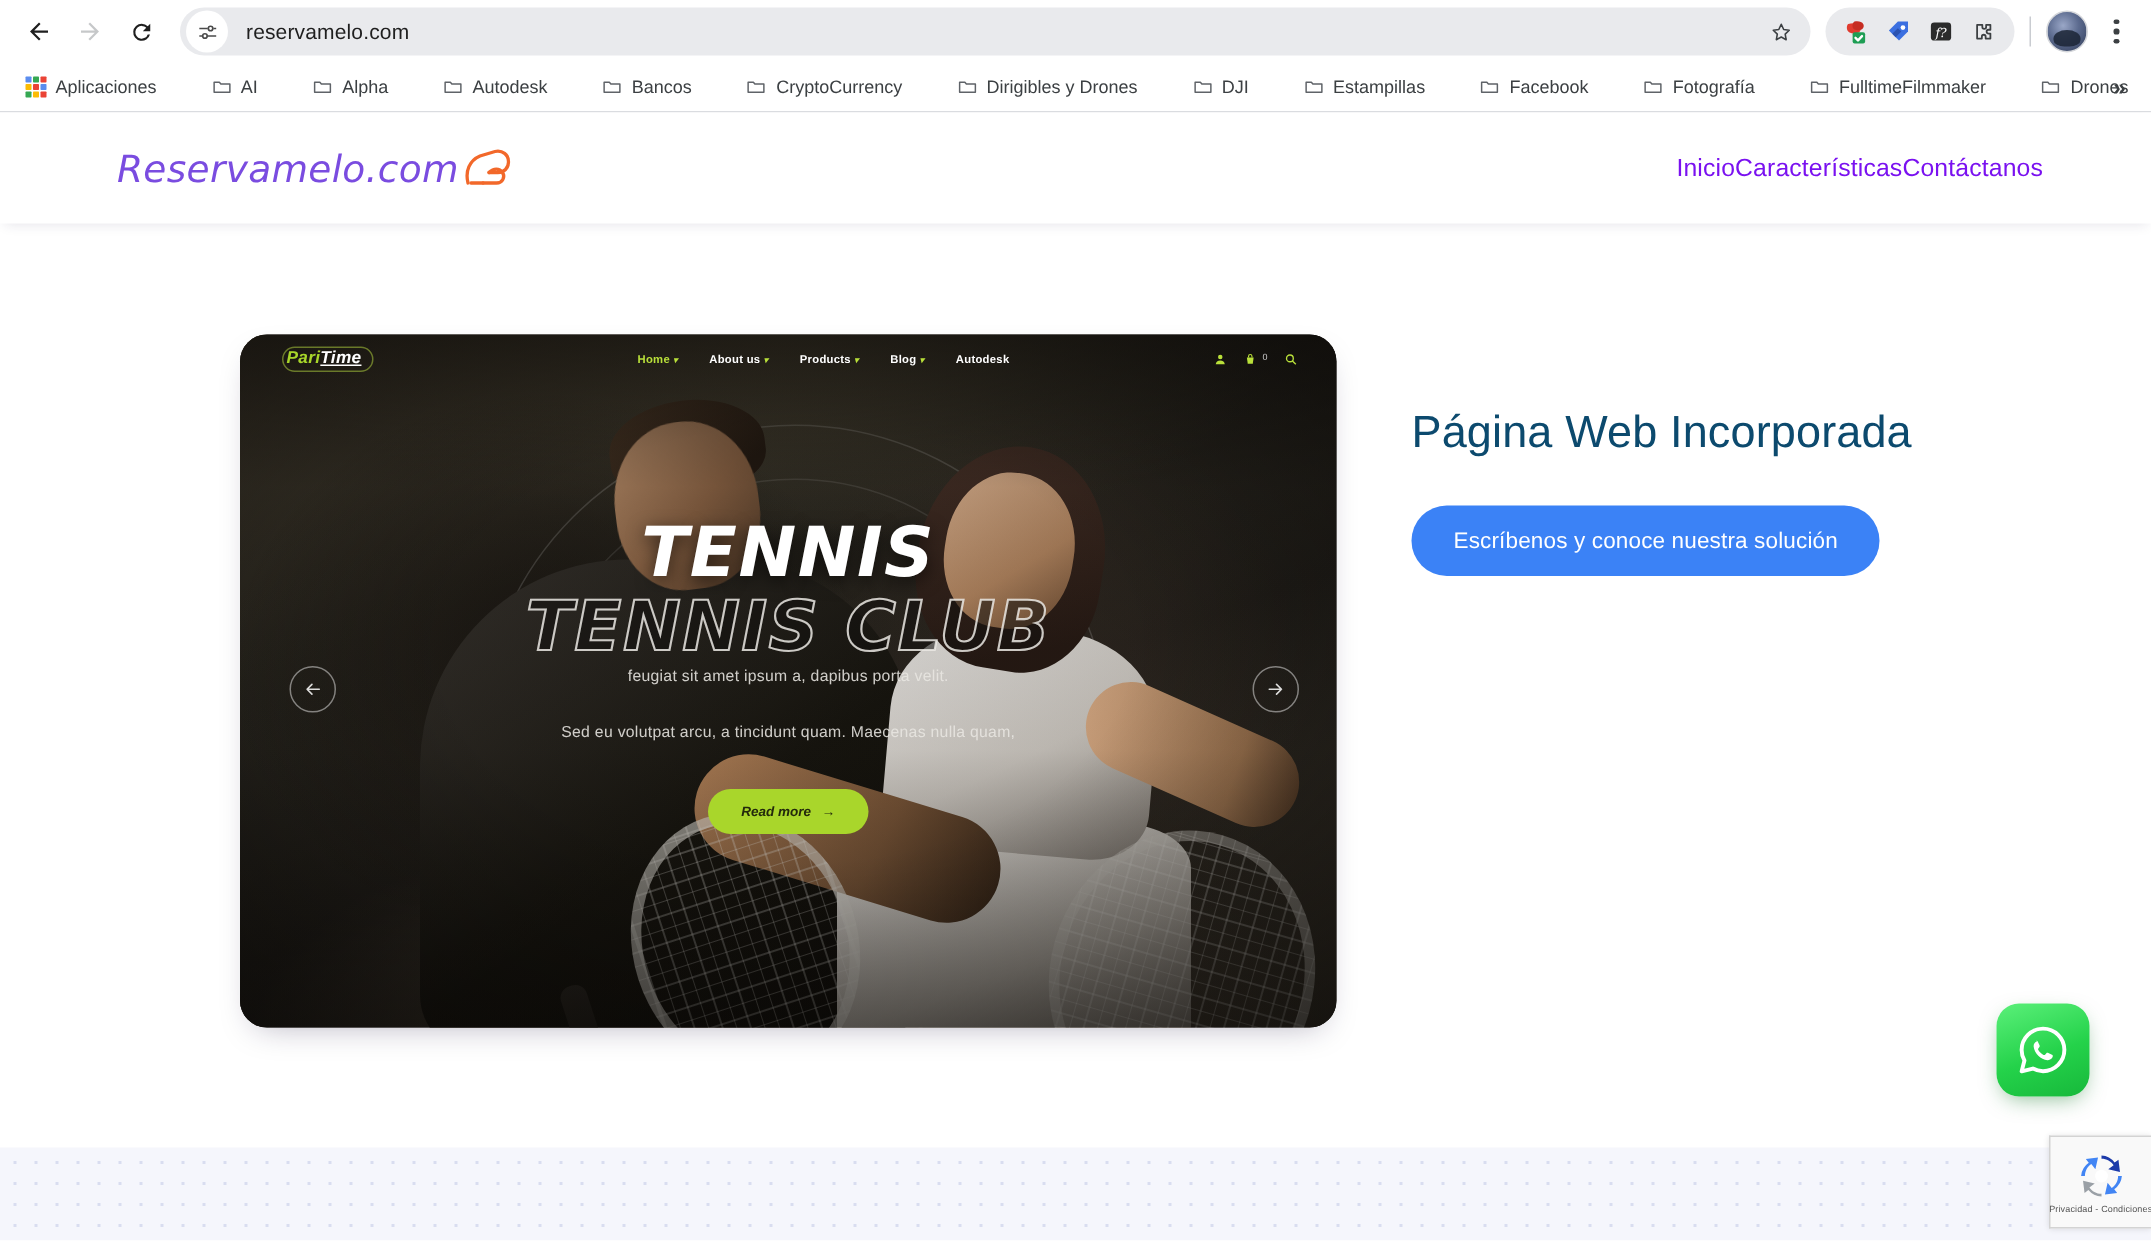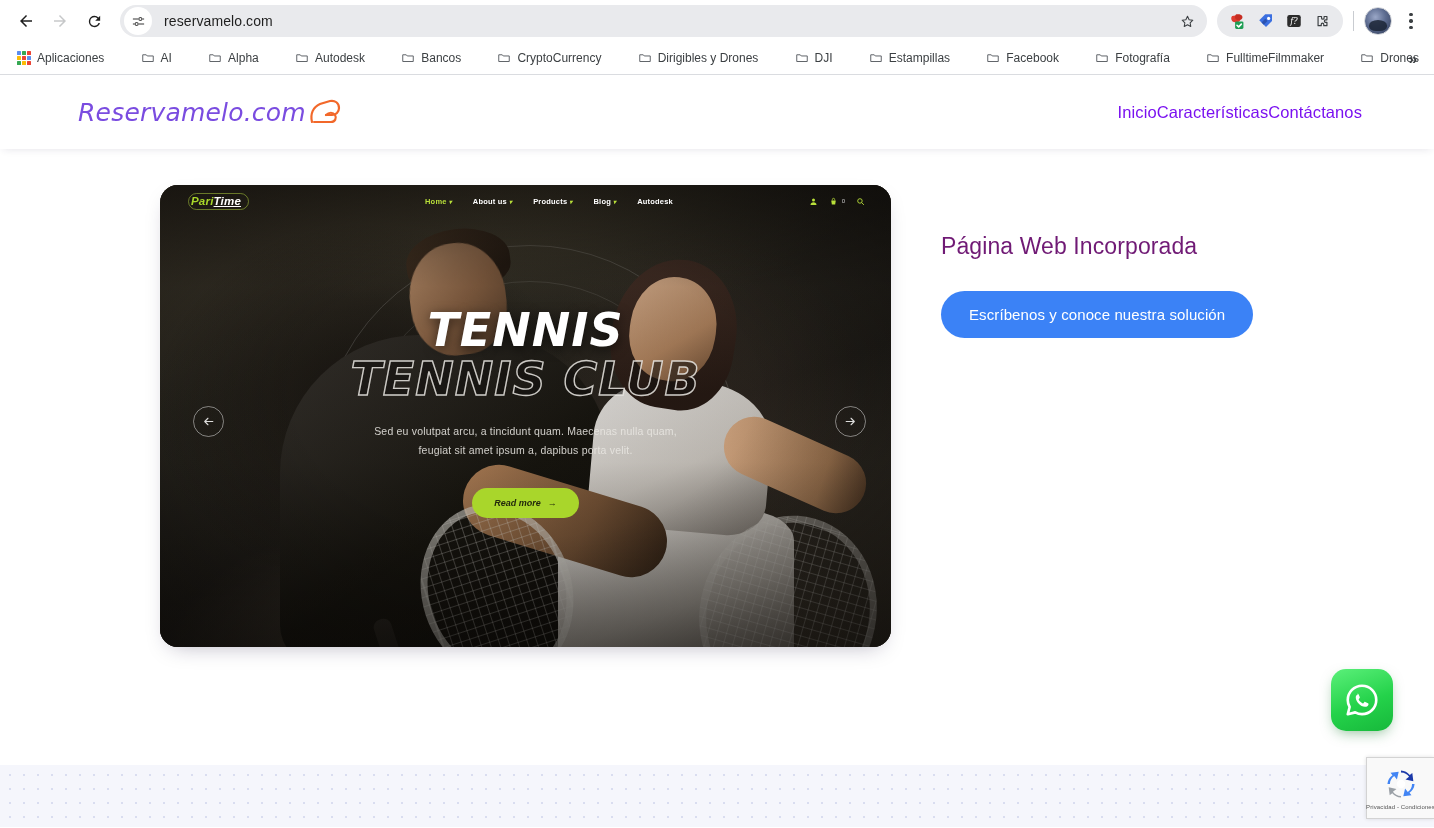--- a/index.html
+++ b/index.html
@@ -184,21 +184,21 @@
   .site-nav { display:flex; }
   .site-nav a {
     font-size: 16.5px;
     color: #7a11f0;
     text-decoration: none;
     letter-spacing: .1px;
   }
 
   .hero {
     display: flex;
-    padding: 36px 0 0 0;
+    padding: 74px 0 0 0;
     gap: 0;
   }
   .hero-img-col { padding-left: 160px; }
   .promo-card {
     width: 731px;
     height: 462px;
     border-radius: 18px;
     overflow: hidden;
     position: relative;
     box-shadow: 0 8px 22px -10px rgba(30,20,60,.35);
@@ -384,22 +384,22 @@
   .arrow-btn.left { left: 33px; }
   .arrow-btn.right { right: 25px; }
 
   
   .hero-txt-col {
     padding-left: 50px;
     padding-top: 48px;
     width: 420px;
   }
   .h-title {
-    font-size: 23px;
-    color: #701a75;
+    font-size: 30px;
+    color: #0c4a6e;
     font-weight: 400;
     letter-spacing: .1px;
     line-height: 1.2;
   }
   .h-body {
     margin-top: 22px;
     font-size: 16.5px;
     line-height: 1.47;
     color: #3f3a52;
     max-width: 340px;
@@ -696,22 +696,22 @@
                   <circle cx="10.5" cy="10.5" r="6" fill="none" stroke="#b9e03a" stroke-width="2.4"></circle>
                   <line x1="15" y1="15" x2="21" y2="21" stroke="#b9e03a" stroke-width="2.4"></line>
                 </svg>
             </span>
           </div>
         </div>
 
         <div class="hero-center">
           <div class="t-tennis">TENNIS</div>
           <div class="t-club">TENNIS CLUB</div>
+          <div class="t-sub" style="margin-top:2px">feugiat sit amet ipsum a, dapibus porta velit.</div>
           <div class="t-sub">Sed eu volutpat arcu, a tincidunt quam. Maecenas nulla quam,</div>
-          <div class="t-sub" style="margin-top:2px">feugiat sit amet ipsum a, dapibus porta velit.</div>
           <div class="read-more">
             <span>Read more</span>
             <span>→</span>
           </div>
         </div>
 
         <div class="arrow-btn left">
           <svg width="13" height="13" viewBox="0 0 24 24">
             <path d="M20 12H5m0 0l6-6m-6 6l6 6" fill="none" stroke="rgba(255,255,255,.85)" stroke-width="2" stroke-linecap="round" stroke-linejoin="round"></path>
           </svg>

